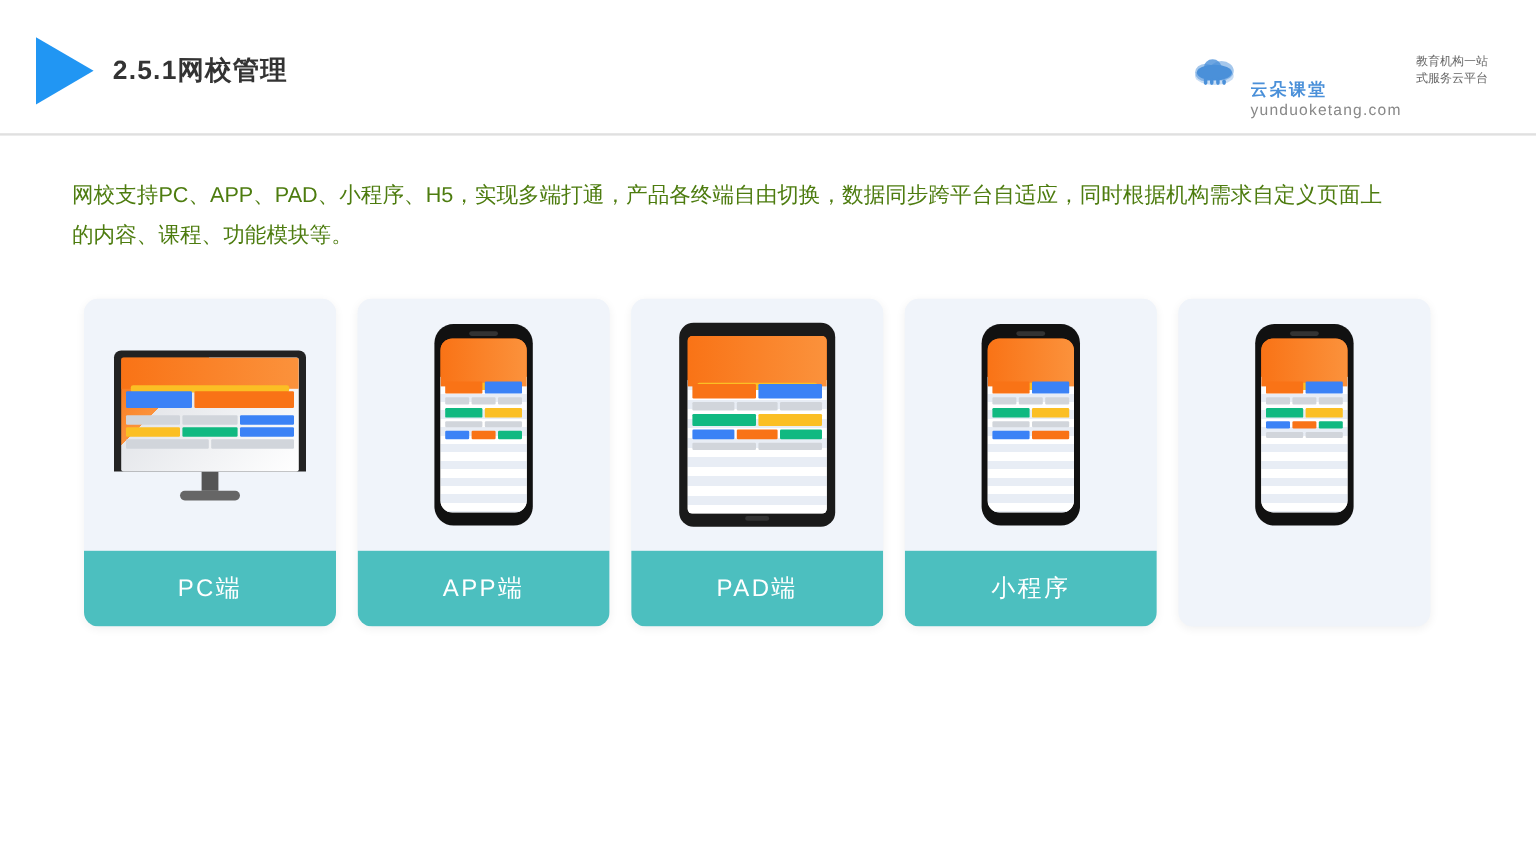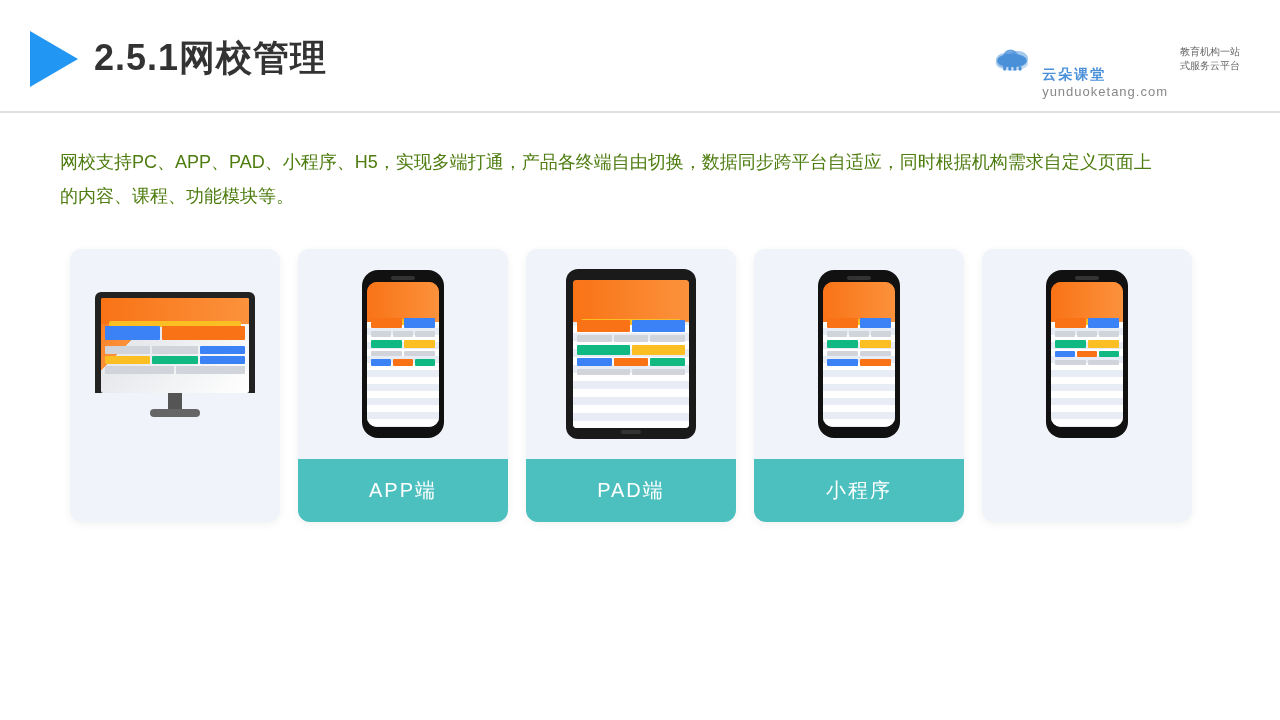--- a/index.html
+++ b/index.html
@@ -26,21 +26,21 @@
       gap: 16px;
     }
     .logo-triangle {
       width: 0;
       height: 0;
       border-top: 28px solid transparent;
       border-bottom: 28px solid transparent;
       border-left: 48px solid #2196F3;
     }
     .page-title {
-      font-size: 36px;
+      font-size: 22px;
       font-weight: bold;
       color: #333;
       letter-spacing: 1px;
     }
     .header-right {
       display: flex;
       align-items: center;
       gap: 8px;
     }
     .brand-logo {
@@ -374,20 +374,21 @@
                   <div class="screen-block sb-gray"></div>
                   <div class="screen-block sb-gray"></div>
                 </div>
               </div>
             </div>
           </div>
           <div class="monitor-neck"></div>
           <div class="monitor-base"></div>
         </div>
       </div>
+      <div class="card-label">PC端</div>
     </div>
 
     <div class="card">
       <div class="card-image-area">
         <div class="phone-device">
           <div class="phone-outer">
             <div class="phone-screen">
               <div class="screen-orange-bar"></div>
               <div class="screen-blocks" style="top:25%;gap:3px;">
                 <div class="screen-block-row">

